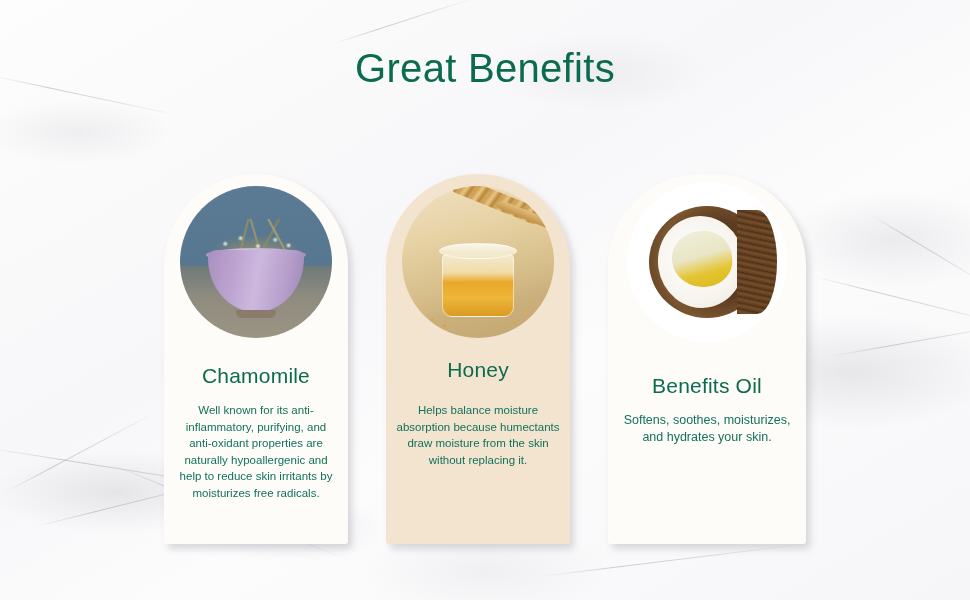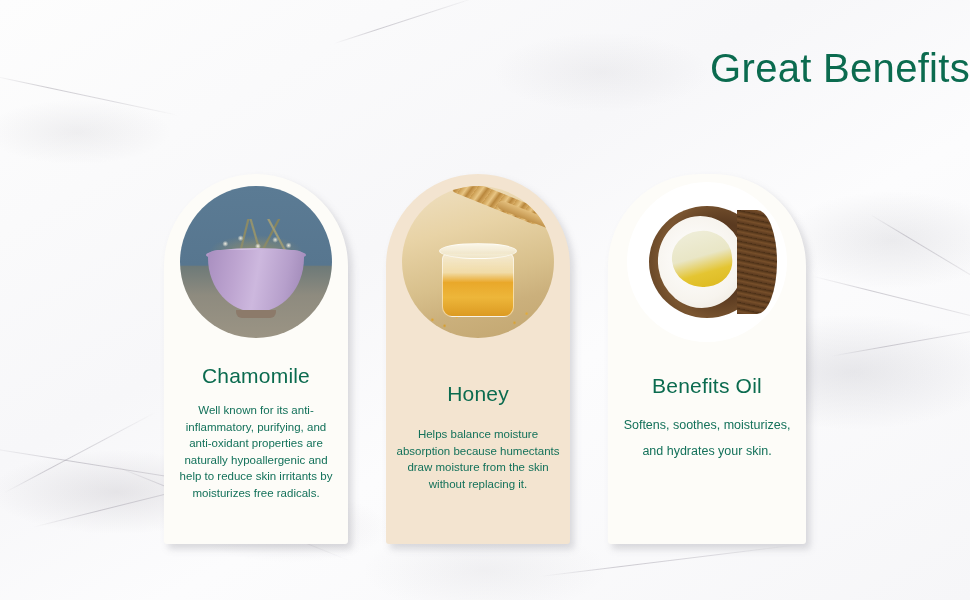--- a/index.html
+++ b/index.html
@@ -48,21 +48,21 @@
   .v8 { left: -10px; top:  95px; width: 190px; transform: rotate(12deg); }
   .v9 { left: 540px; top: 560px; width: 260px; transform: rotate(-7deg); }
   .v10{ left: 330px; top:  20px; width: 150px; transform: rotate(-18deg); }
 
   
   .page-title {
     position: absolute;
     top: 46px;
     left: 0;
     width: 100%;
-    text-align: right;
+    text-align: center;
     font-size: 40px;
     font-weight: 400;
     letter-spacing: 0.3px;
     color: #0b6b4f;
     font-family: "Liberation Sans", sans-serif;
   }
 
   
   .cards {
     position: absolute;
@@ -241,33 +241,33 @@
 
   
   .card-title {
     margin-top: 26px;
     font-size: 21px;
     font-weight: 400;
     color: #0b6b4f;
     text-align: center;
     letter-spacing: 0.2px;
   }
-  .card-title.t2 { margin-top: 44px; }
+  .card-title.t2 { margin-top: 20px; }
   .card-title.t3 { margin-top: 32px; }
 
   .card-body {
     margin-top: 14px;
     padding: 0 10px;
     font-size: 11.5px;
     line-height: 16.5px;
     color: #13715a;
     text-align: center;
   }
   .card-body.b2 { margin-top: 20px; padding: 0 8px; }
-  .card-body.b3 { font-size: 12.5px; line-height: 26px; }
+  .card-body.b3 { font-size: 12.5px; line-height: 17px; }
 </style>
 </head>
 <body>
 
 <div class="marble-bg">
   <div class="vein v1"></div>
   <div class="vein v2"></div>
   <div class="vein v3"></div>
   <div class="vein v4"></div>
   <div class="vein v5"></div>

